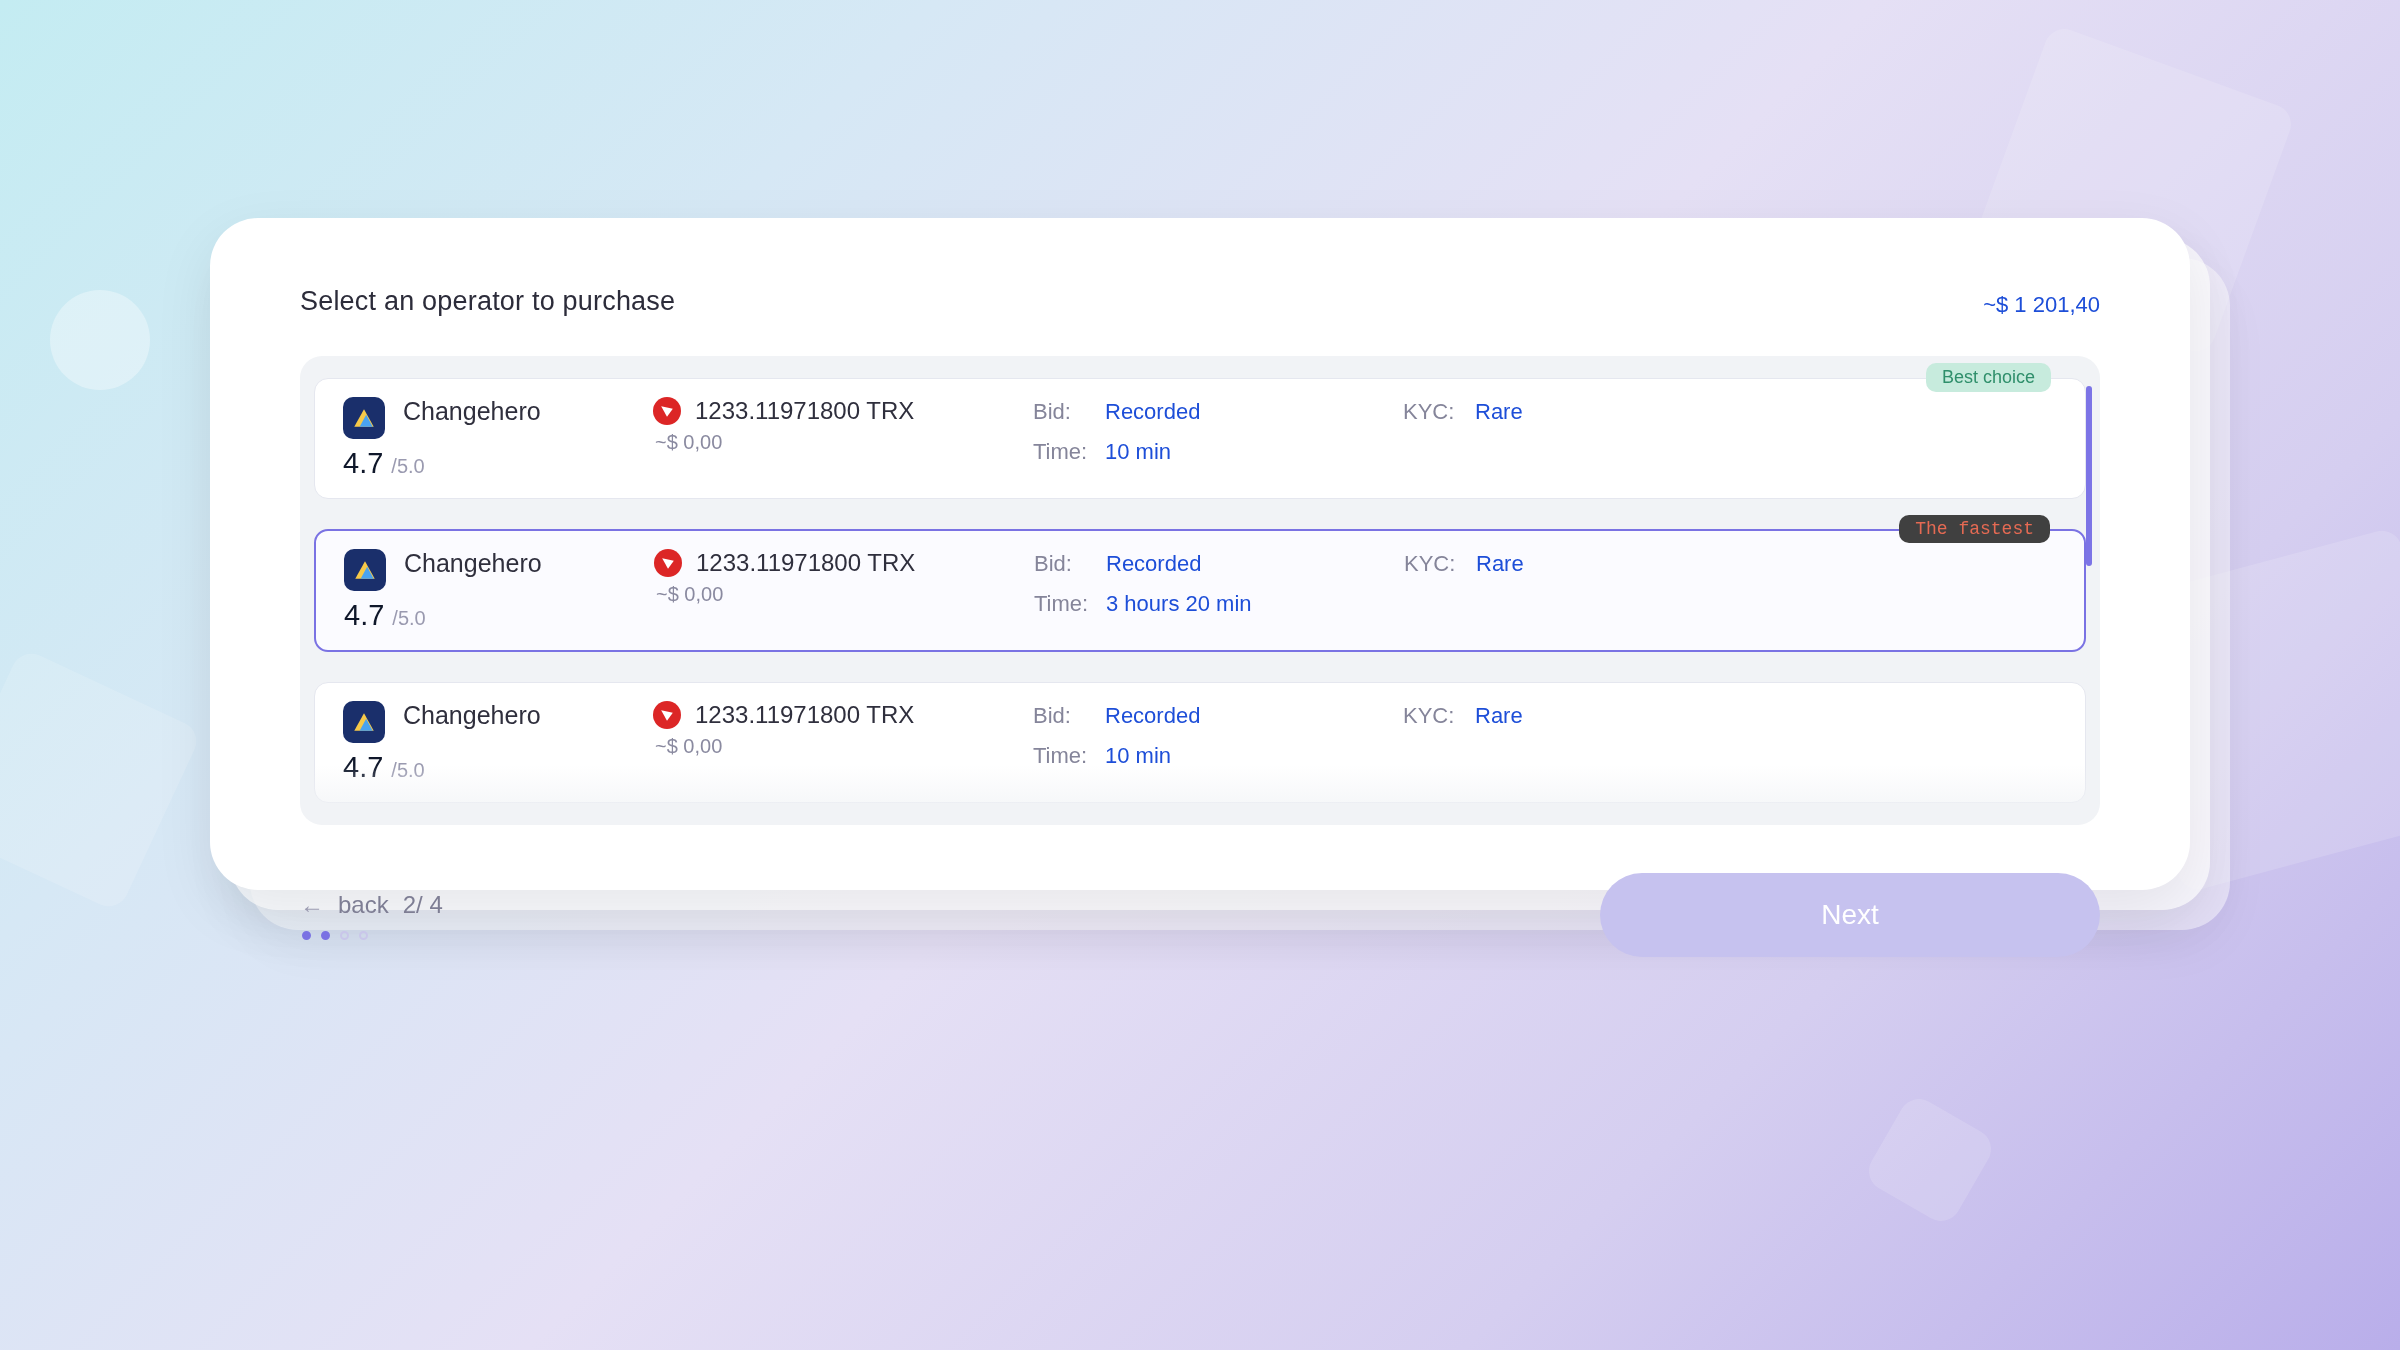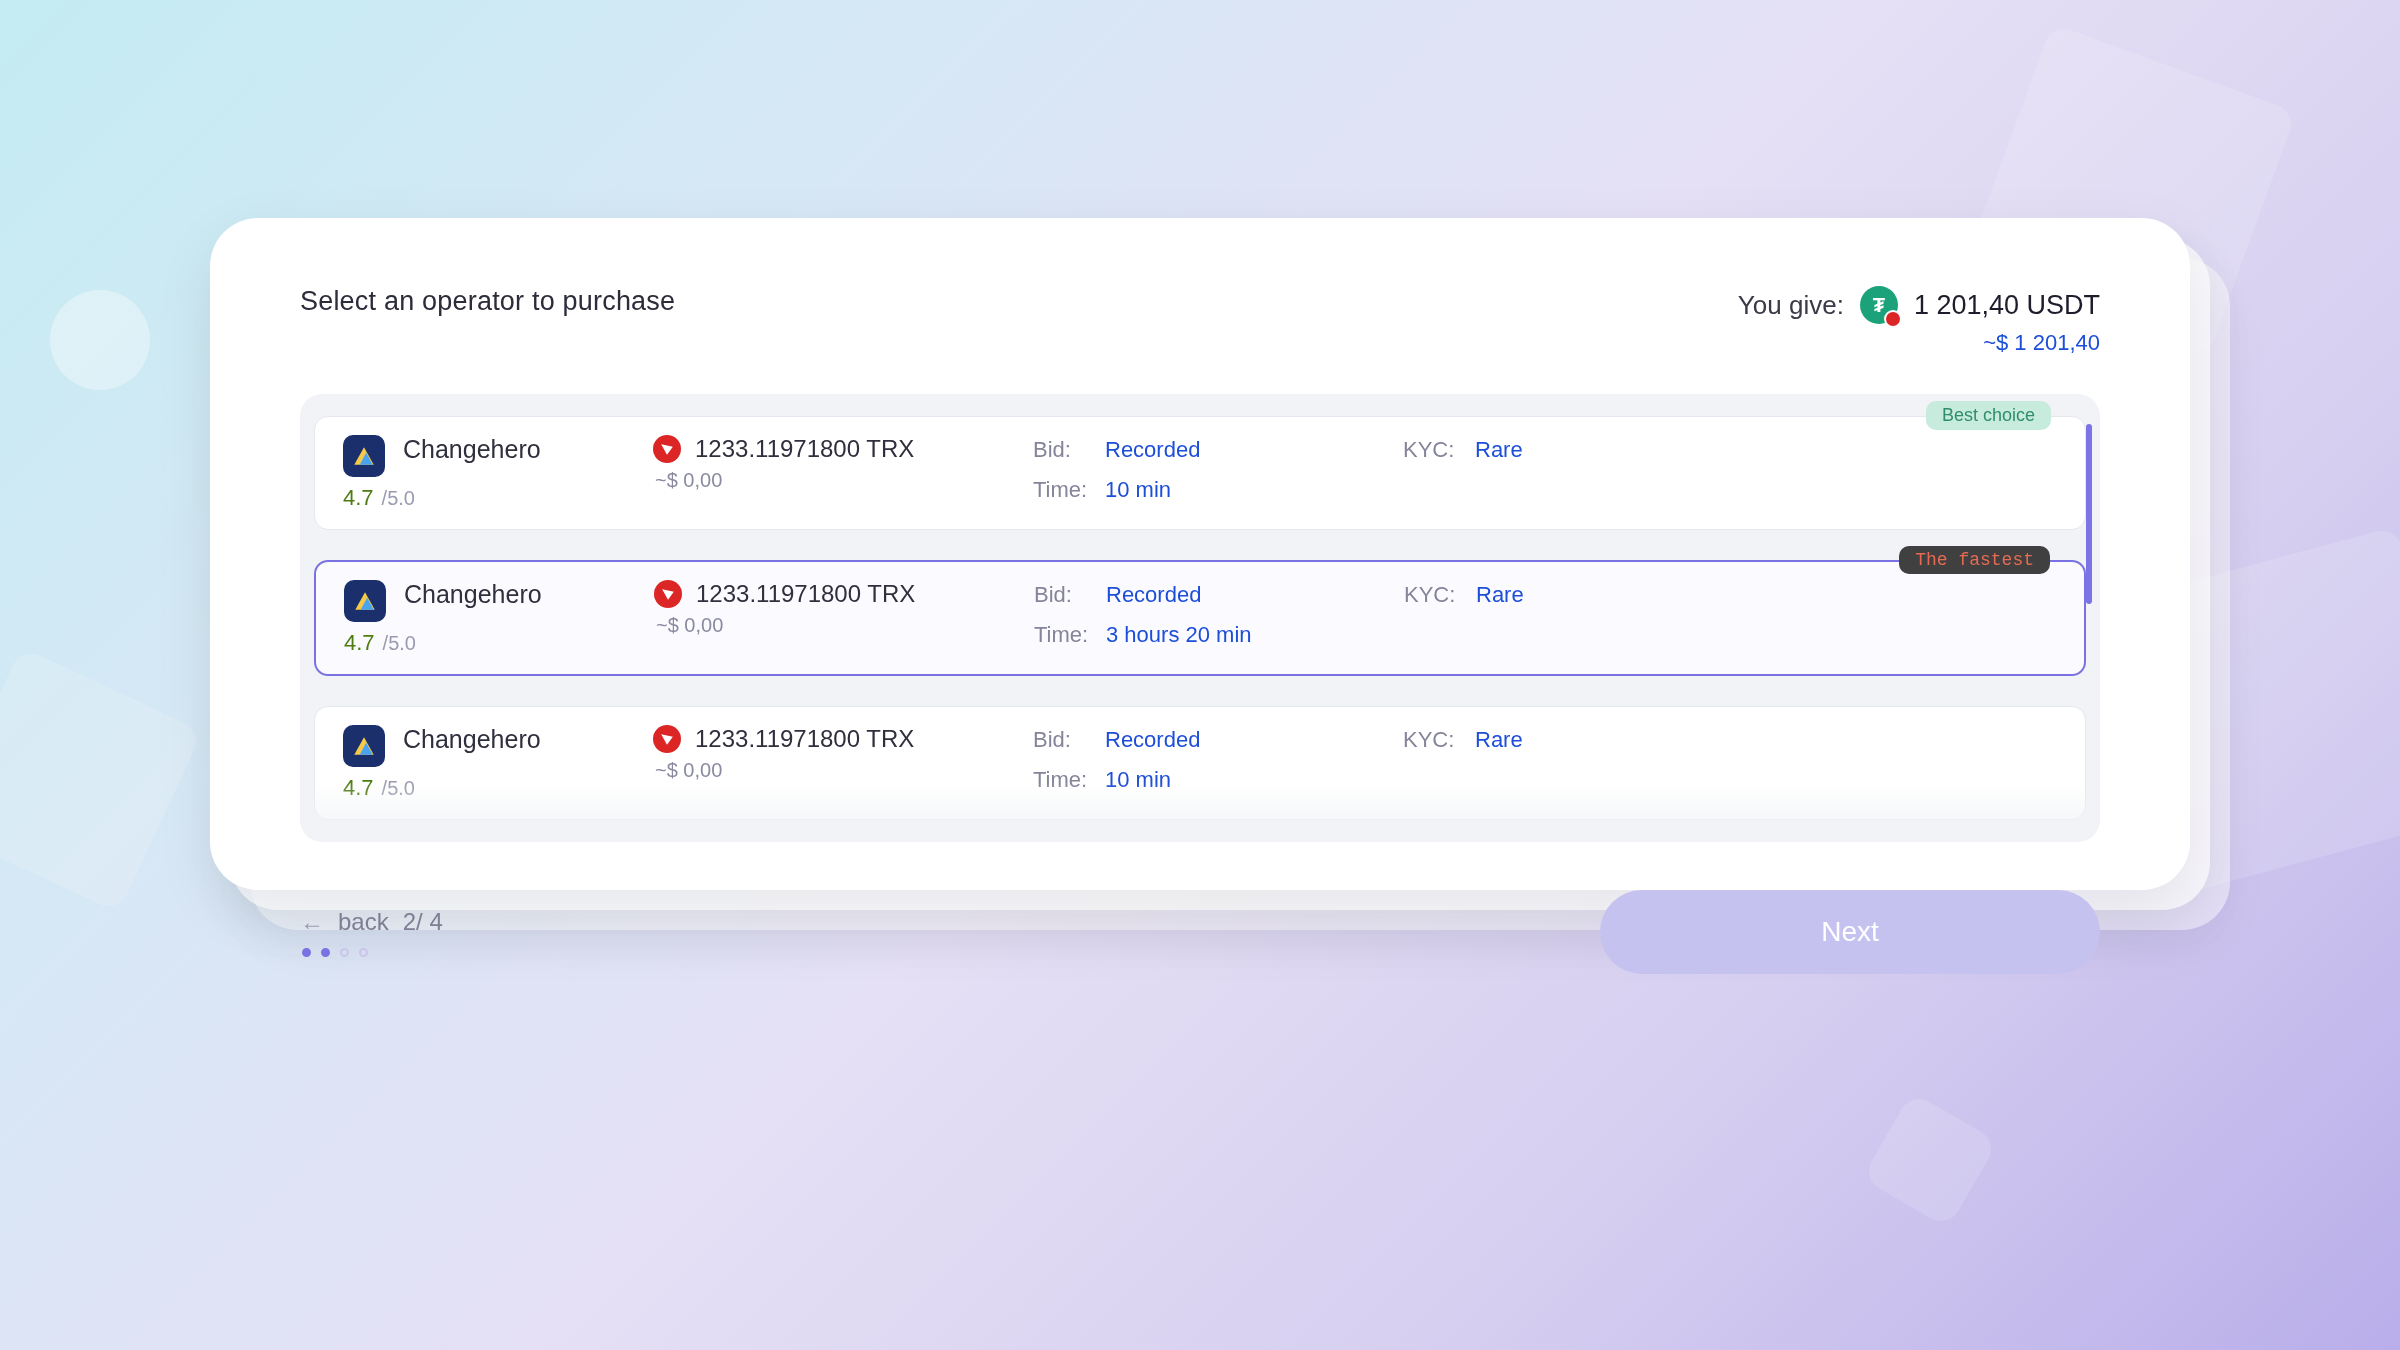--- a/index.html
+++ b/index.html
@@ -43,21 +43,21 @@
 .badge { position: absolute; right: 34px; top: -16px; padding: 4px 16px; border-radius: 10px; font-size: 18px; font-weight: 400; }
 .badge.best { background: #c7ebdd; color: #2f8f6b; }
 .badge.fast { background: #404040; color: #e56a53; font-family: Liberation Mono, monospace; }
 
 .op-name-col { display:flex; flex-direction:column; gap:8px; }
 .op-name-row { display:flex; gap:18px; }
 .op-logo { width: 42px; height: 42px; border-radius: 10px; background: #1a2f6b; display:flex; align-items:center; justify-content:center; position:relative; }
 .op-logo svg { width:26px; height:26px; }
 .op-name { font-size: 25px; color: #2f2f3d; font-weight: 400; }
 .rating { display:flex; align-items:baseline; gap:8px; }
-.rating .score { font-size: 22px; color: #4d7c0f; font-weight: 500; }
+.rating .score { font-size: 29px; color: #0f172a; font-weight: 500; }
 .rating .max { font-size: 20px; color: #9a9ab0; }
 
 .amt-col { display:flex; flex-direction:column; gap:6px; }
 .amt-row { display:flex; align-items:center; gap:14px; }
 .trx-icon { width:28px; height:28px; border-radius:50%; background:#dc2626; display:flex; align-items:center; justify-content:center; }
 .trx-icon svg { width:14px; height:14px; }
 .amt { font-size: 24px; color: #2f2f3d; }
 .amt-sub { font-size: 20px; color: #8a8aa0; margin-left: 2px; }
 
 .kv-col { display:flex; flex-direction:column; gap:14px; padding-top:2px; }
@@ -89,28 +89,20 @@
 </div>
 
 <div class="card-stack">
   <div class="card-back cb2"></div>
   <div class="card-back cb1"></div>
   <div class="card">
 
     <div class="header">
       <div class="title">Select an operator to purchase</div>
       <div class="you-give">
-        <div class="yg-row">
-          <span class="yg-label">You give:</span>
-          <span class="coin-usdt">
-            <span class="c1">₮</span>
-              <span class="c2"></span>
-          </span>
-          <span class="yg-amount">1 201,40 USDT</span>
-        </div>
         <div class="yg-sub">~$ 1 201,40</div>
       </div>
     </div>
 
     <div class="list-wrap">
       <div class="scroll-indicator"></div>
       <div id="ops">
           <div class="op-row">
     <div class="badge best">Best choice</div>
     <div class="op-name-col">

